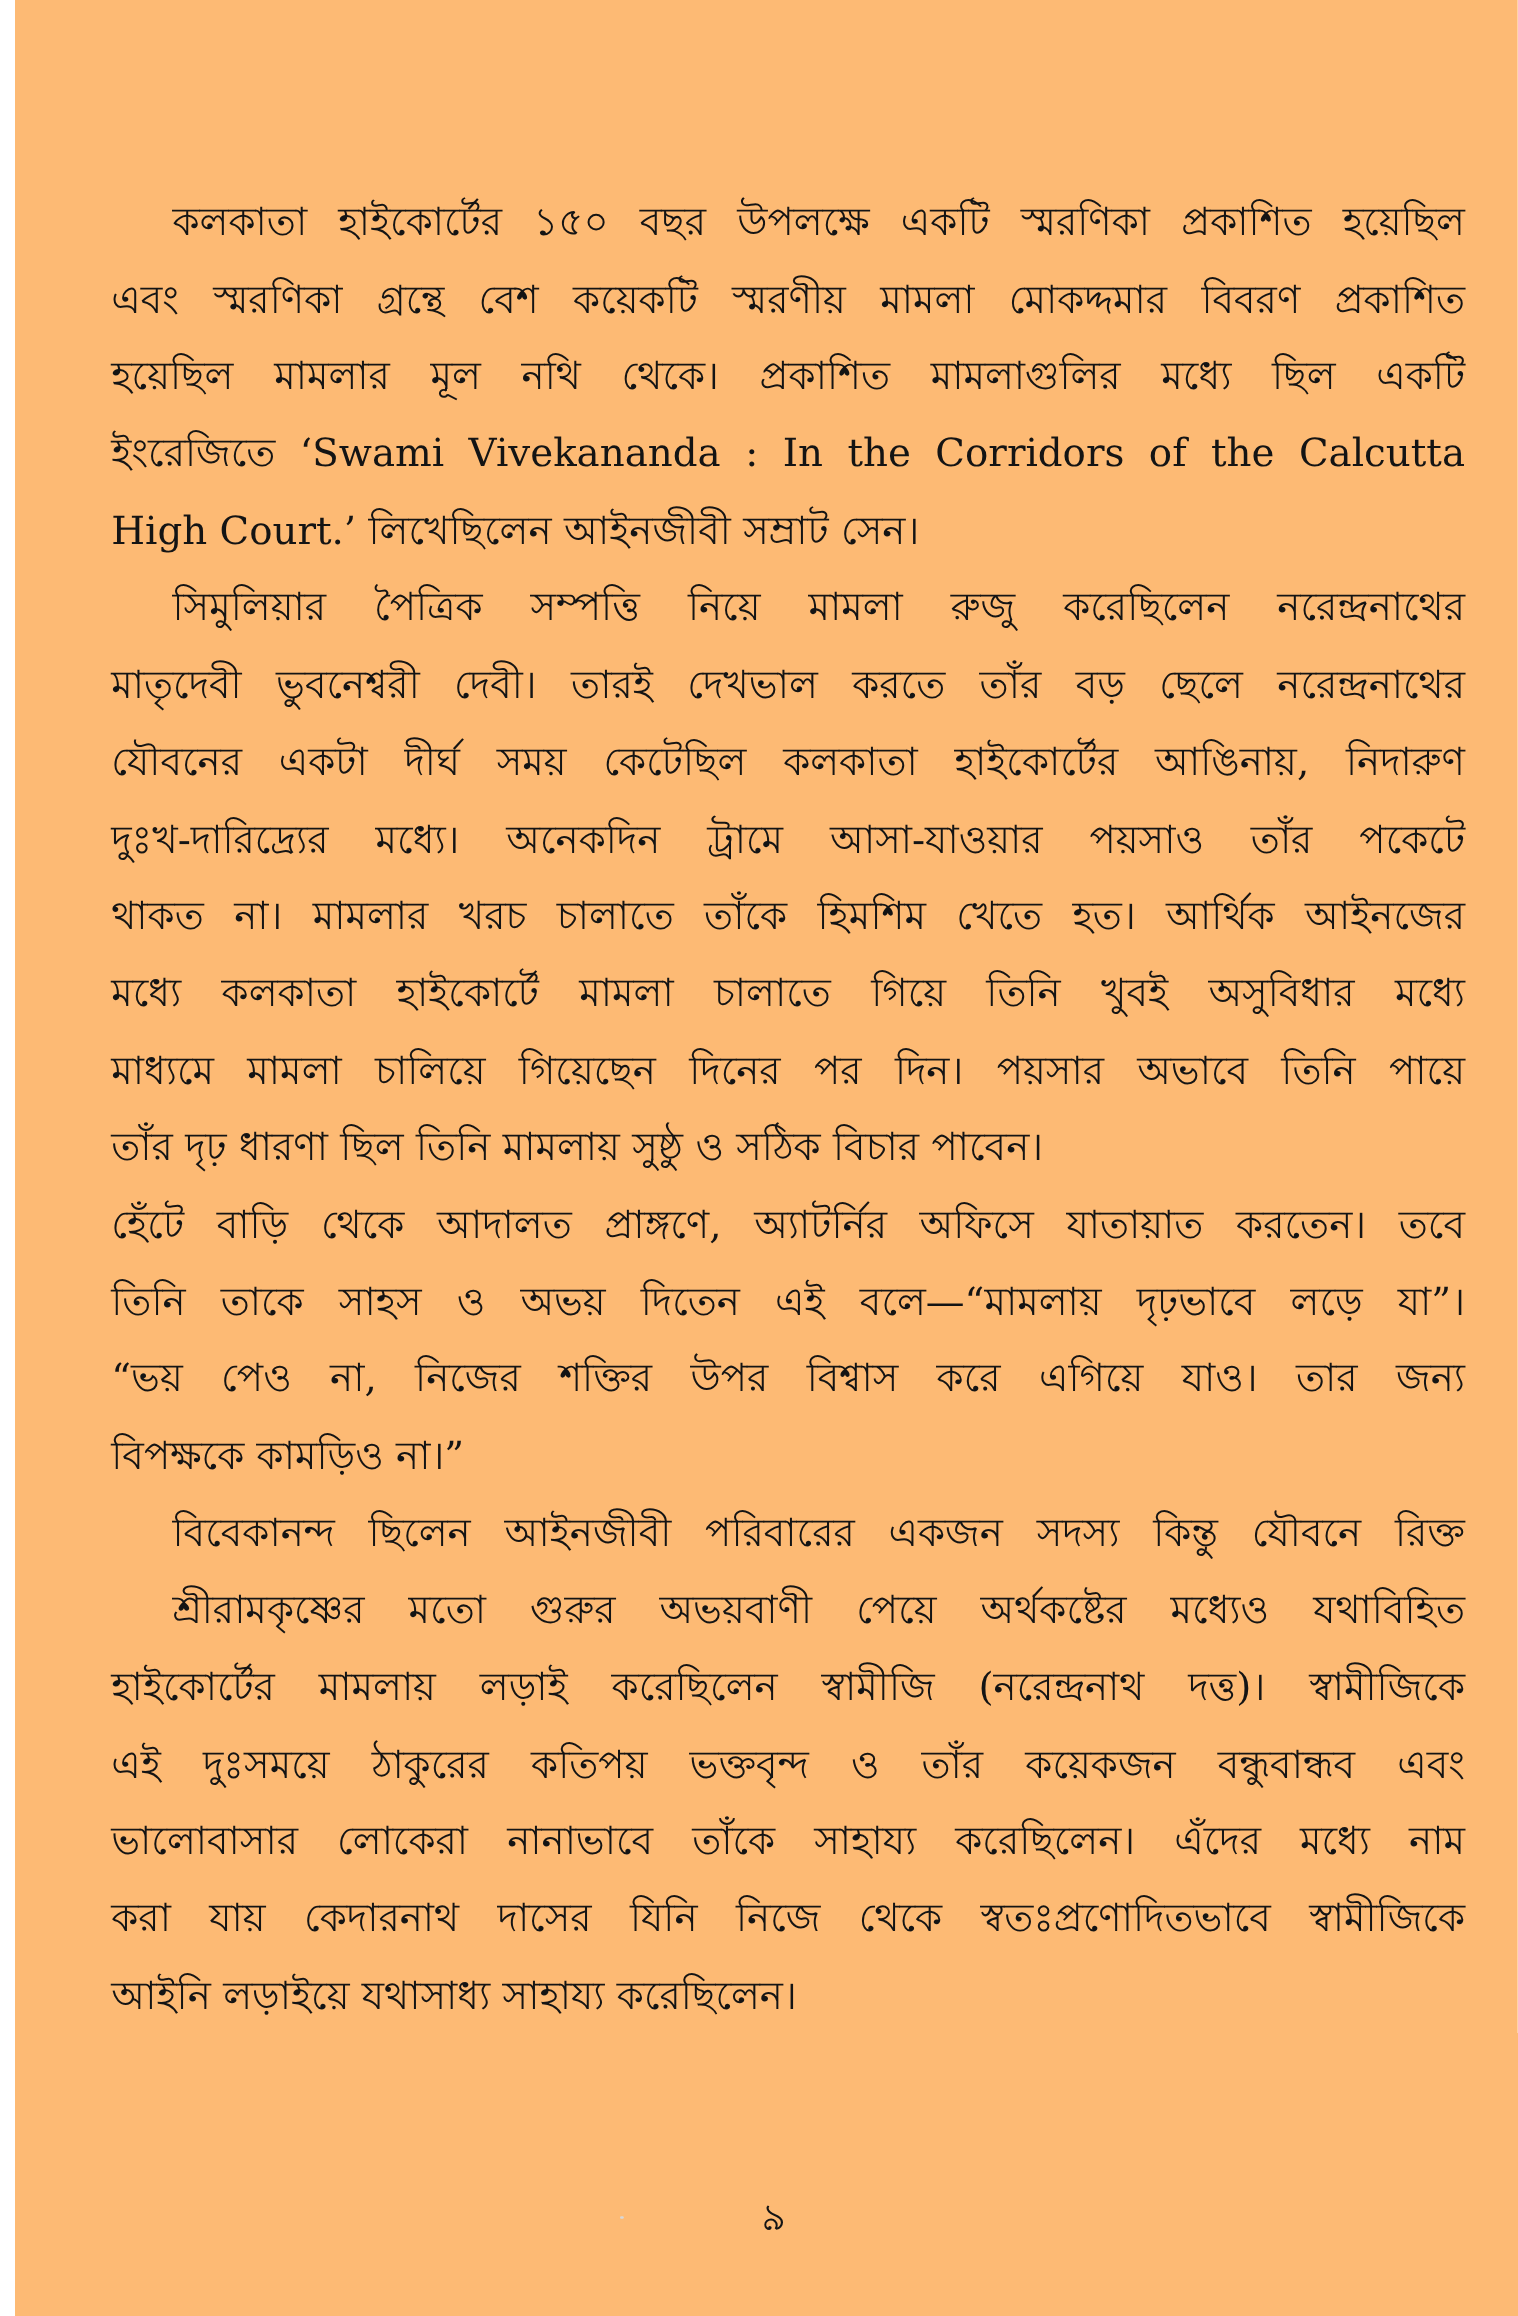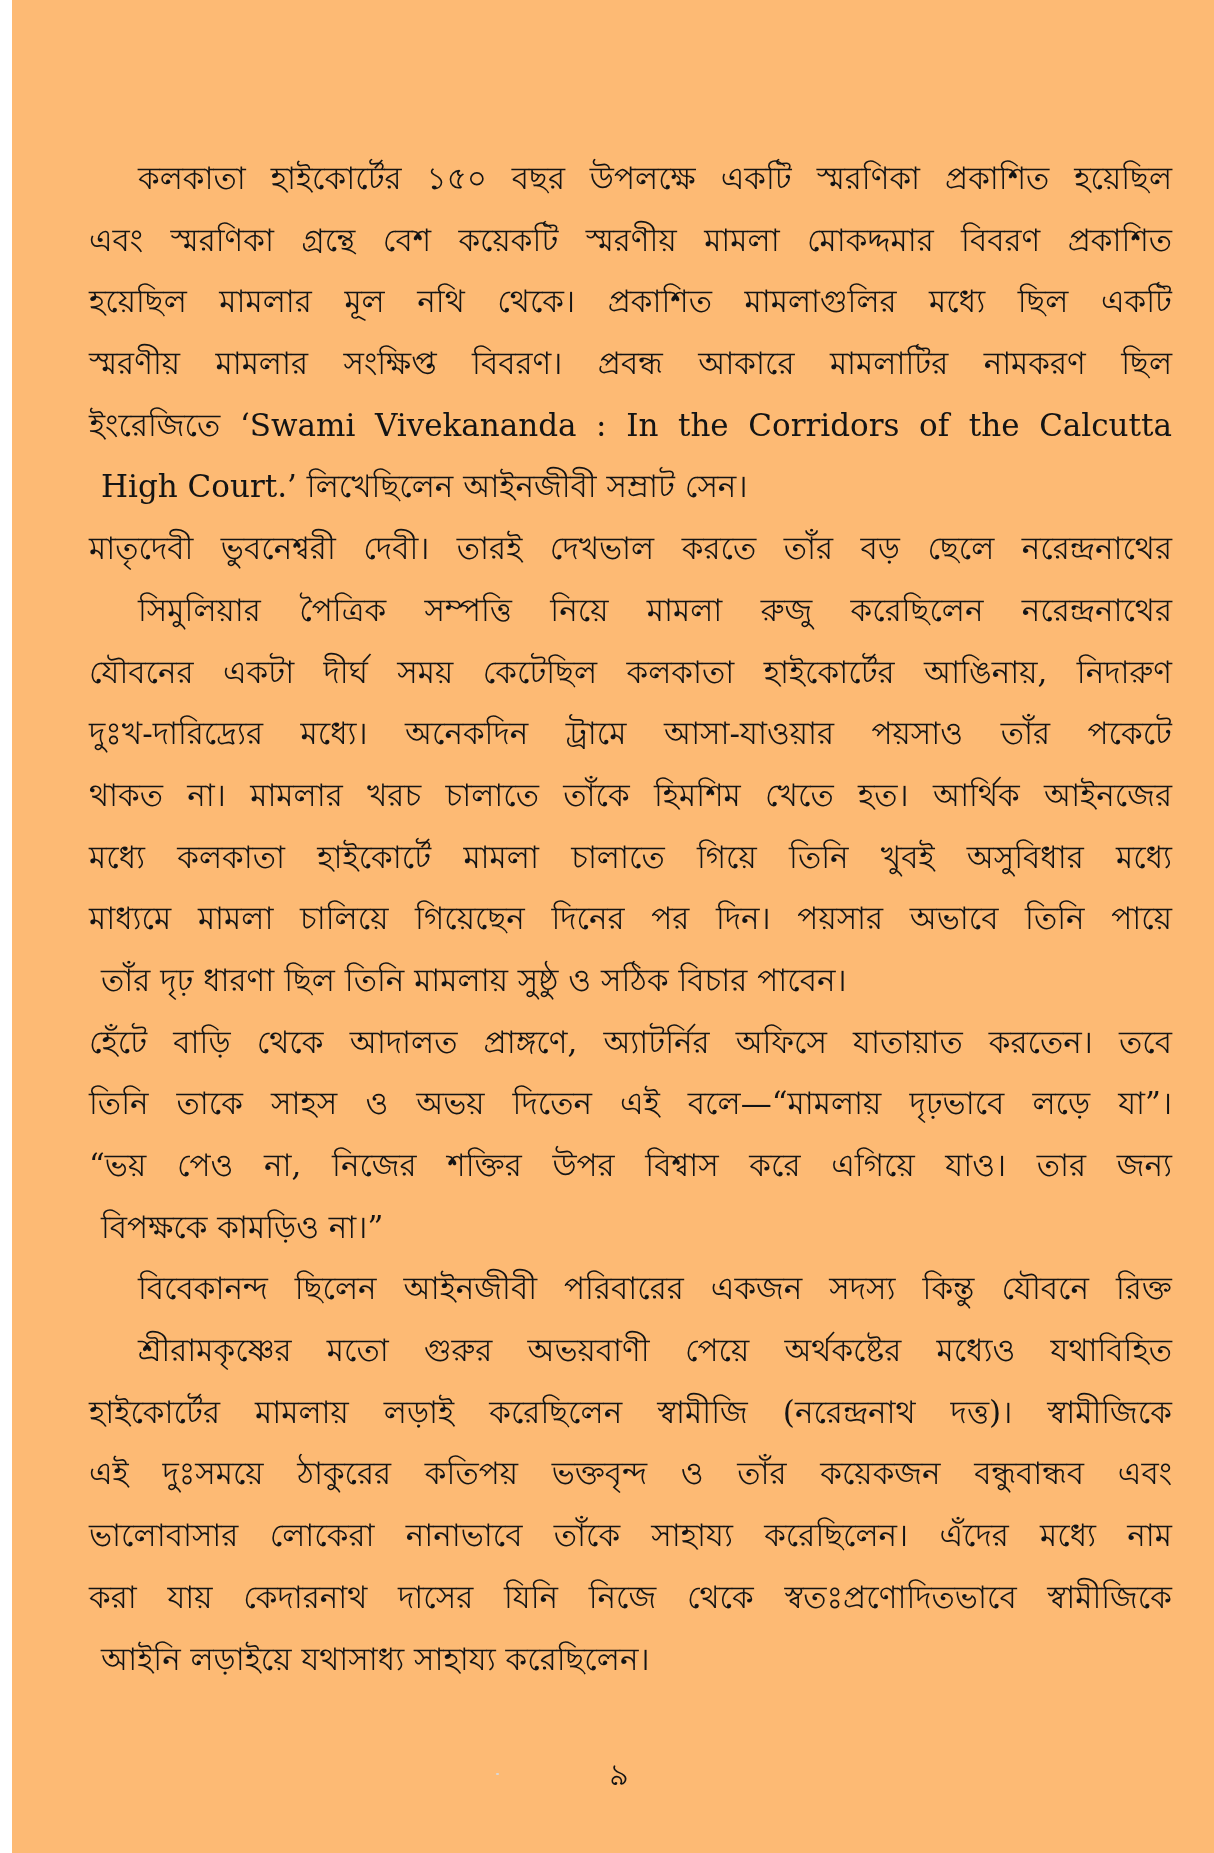--- a/index.html
+++ b/index.html
@@ -36,21 +36,20 @@
       white-space: nowrap;
       text-align: justify;
       text-align-last: justify;
       overflow: visible;
     }
     .line.indent {
       padding-left: 49px;
     }
     .line.last {
       text-align-last: left;
-      margin-left: 12px;
     }
     .page-number {
       position: absolute;
       left: 0;
       width: 1214px;
       top: 1755px;
       text-align: center;
       font-size: 30px;
       line-height: 40px;
       color: #141414;
@@ -67,28 +66,27 @@
 <body>
 
 <div class="page">
 
   <div class="text-block">
 
     <div>
       <span class="line indent">কলকাতা হাইকোর্টের ১৫০ বছর উপলক্ষে একটি স্মরণিকা প্রকাশিত হয়েছিল</span>
       <span class="line">এবং স্মরণিকা গ্রন্থে বেশ কয়েকটি স্মরণীয় মামলা মোকদ্দমার বিবরণ প্রকাশিত</span>
       <span class="line">হয়েছিল মামলার মূল নথি থেকে। প্রকাশিত মামলাগুলির মধ্যে ছিল একটি</span>
-      <span class="line">স্মরণীয় মামলার সংক্ষিপ্ত বিবরণ। প্রবন্ধ আকারে মামলাটির নামকরণ ছিল</span>
       <span class="line">ইংরেজিতে ‘Swami Vivekananda : In the Corridors of the Calcutta</span>
       <span class="line last">High Court.’ লিখেছিলেন আইনজীবী সম্রাট সেন।</span>
     </div>
 
     <div>
+      <span class="line indent">সিমুলিয়ার পৈত্রিক সম্পত্তি নিয়ে মামলা রুজু করেছিলেন নরেন্দ্রনাথের</span>
       <span class="line">মাতৃদেবী ভুবনেশ্বরী দেবী। তারই দেখভাল করতে তাঁর বড় ছেলে নরেন্দ্রনাথের</span>
-      <span class="line indent">সিমুলিয়ার পৈত্রিক সম্পত্তি নিয়ে মামলা রুজু করেছিলেন নরেন্দ্রনাথের</span>
       <span class="line">যৌবনের একটা দীর্ঘ সময় কেটেছিল কলকাতা হাইকোর্টের আঙিনায়, নিদারুণ</span>
       <span class="line">দুঃখ-দারিদ্র্যের মধ্যে। অনেকদিন ট্রামে আসা-যাওয়ার পয়সাও তাঁর পকেটে</span>
       <span class="line">থাকত না। মামলার খরচ চালাতে তাঁকে হিমশিম খেতে হত। আর্থিক আইনজের</span>
       <span class="line">মধ্যে কলকাতা হাইকোর্টে মামলা চালাতে গিয়ে তিনি খুবই অসুবিধার মধ্যে</span>
       <span class="line">মাধ্যমে মামলা চালিয়ে গিয়েছেন দিনের পর দিন। পয়সার অভাবে তিনি পায়ে</span>
       <span class="line last">তাঁর দৃঢ় ধারণা ছিল তিনি মামলায় সুষ্ঠু ও সঠিক বিচার পাবেন।</span>
       <span class="line">হেঁটে বাড়ি থেকে আদালত প্রাঙ্গণে, অ্যাটর্নির অফিসে যাতায়াত করতেন। তবে</span>
     </div>
 
     <div>

